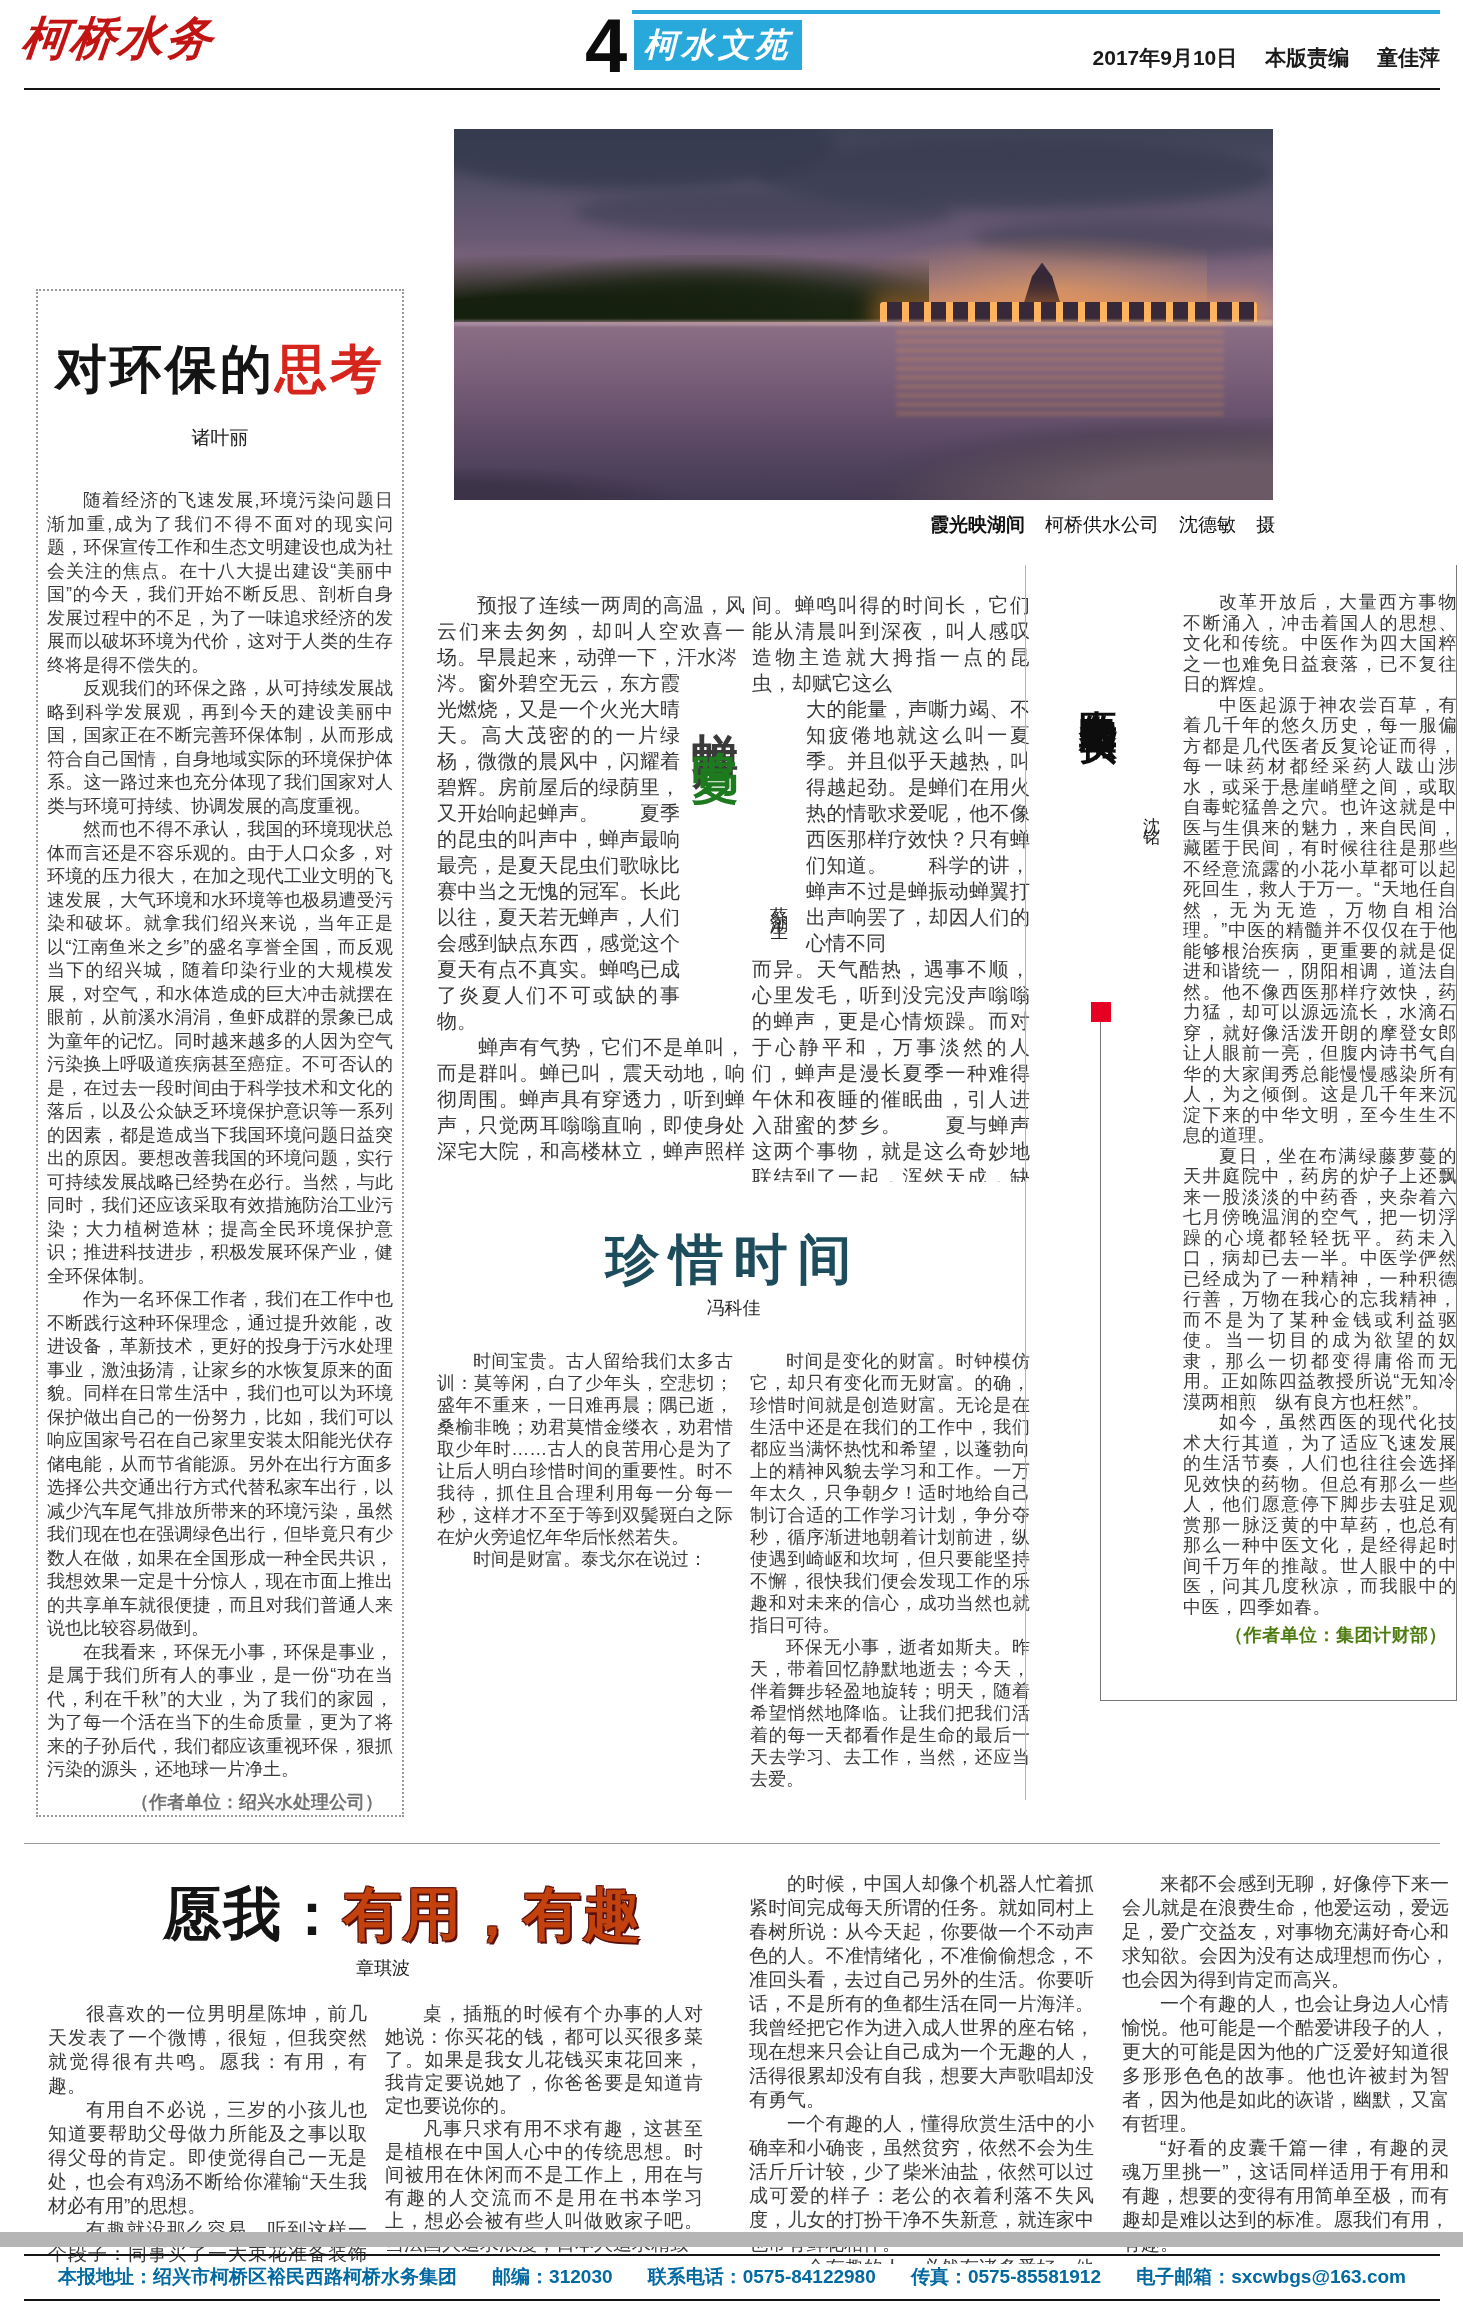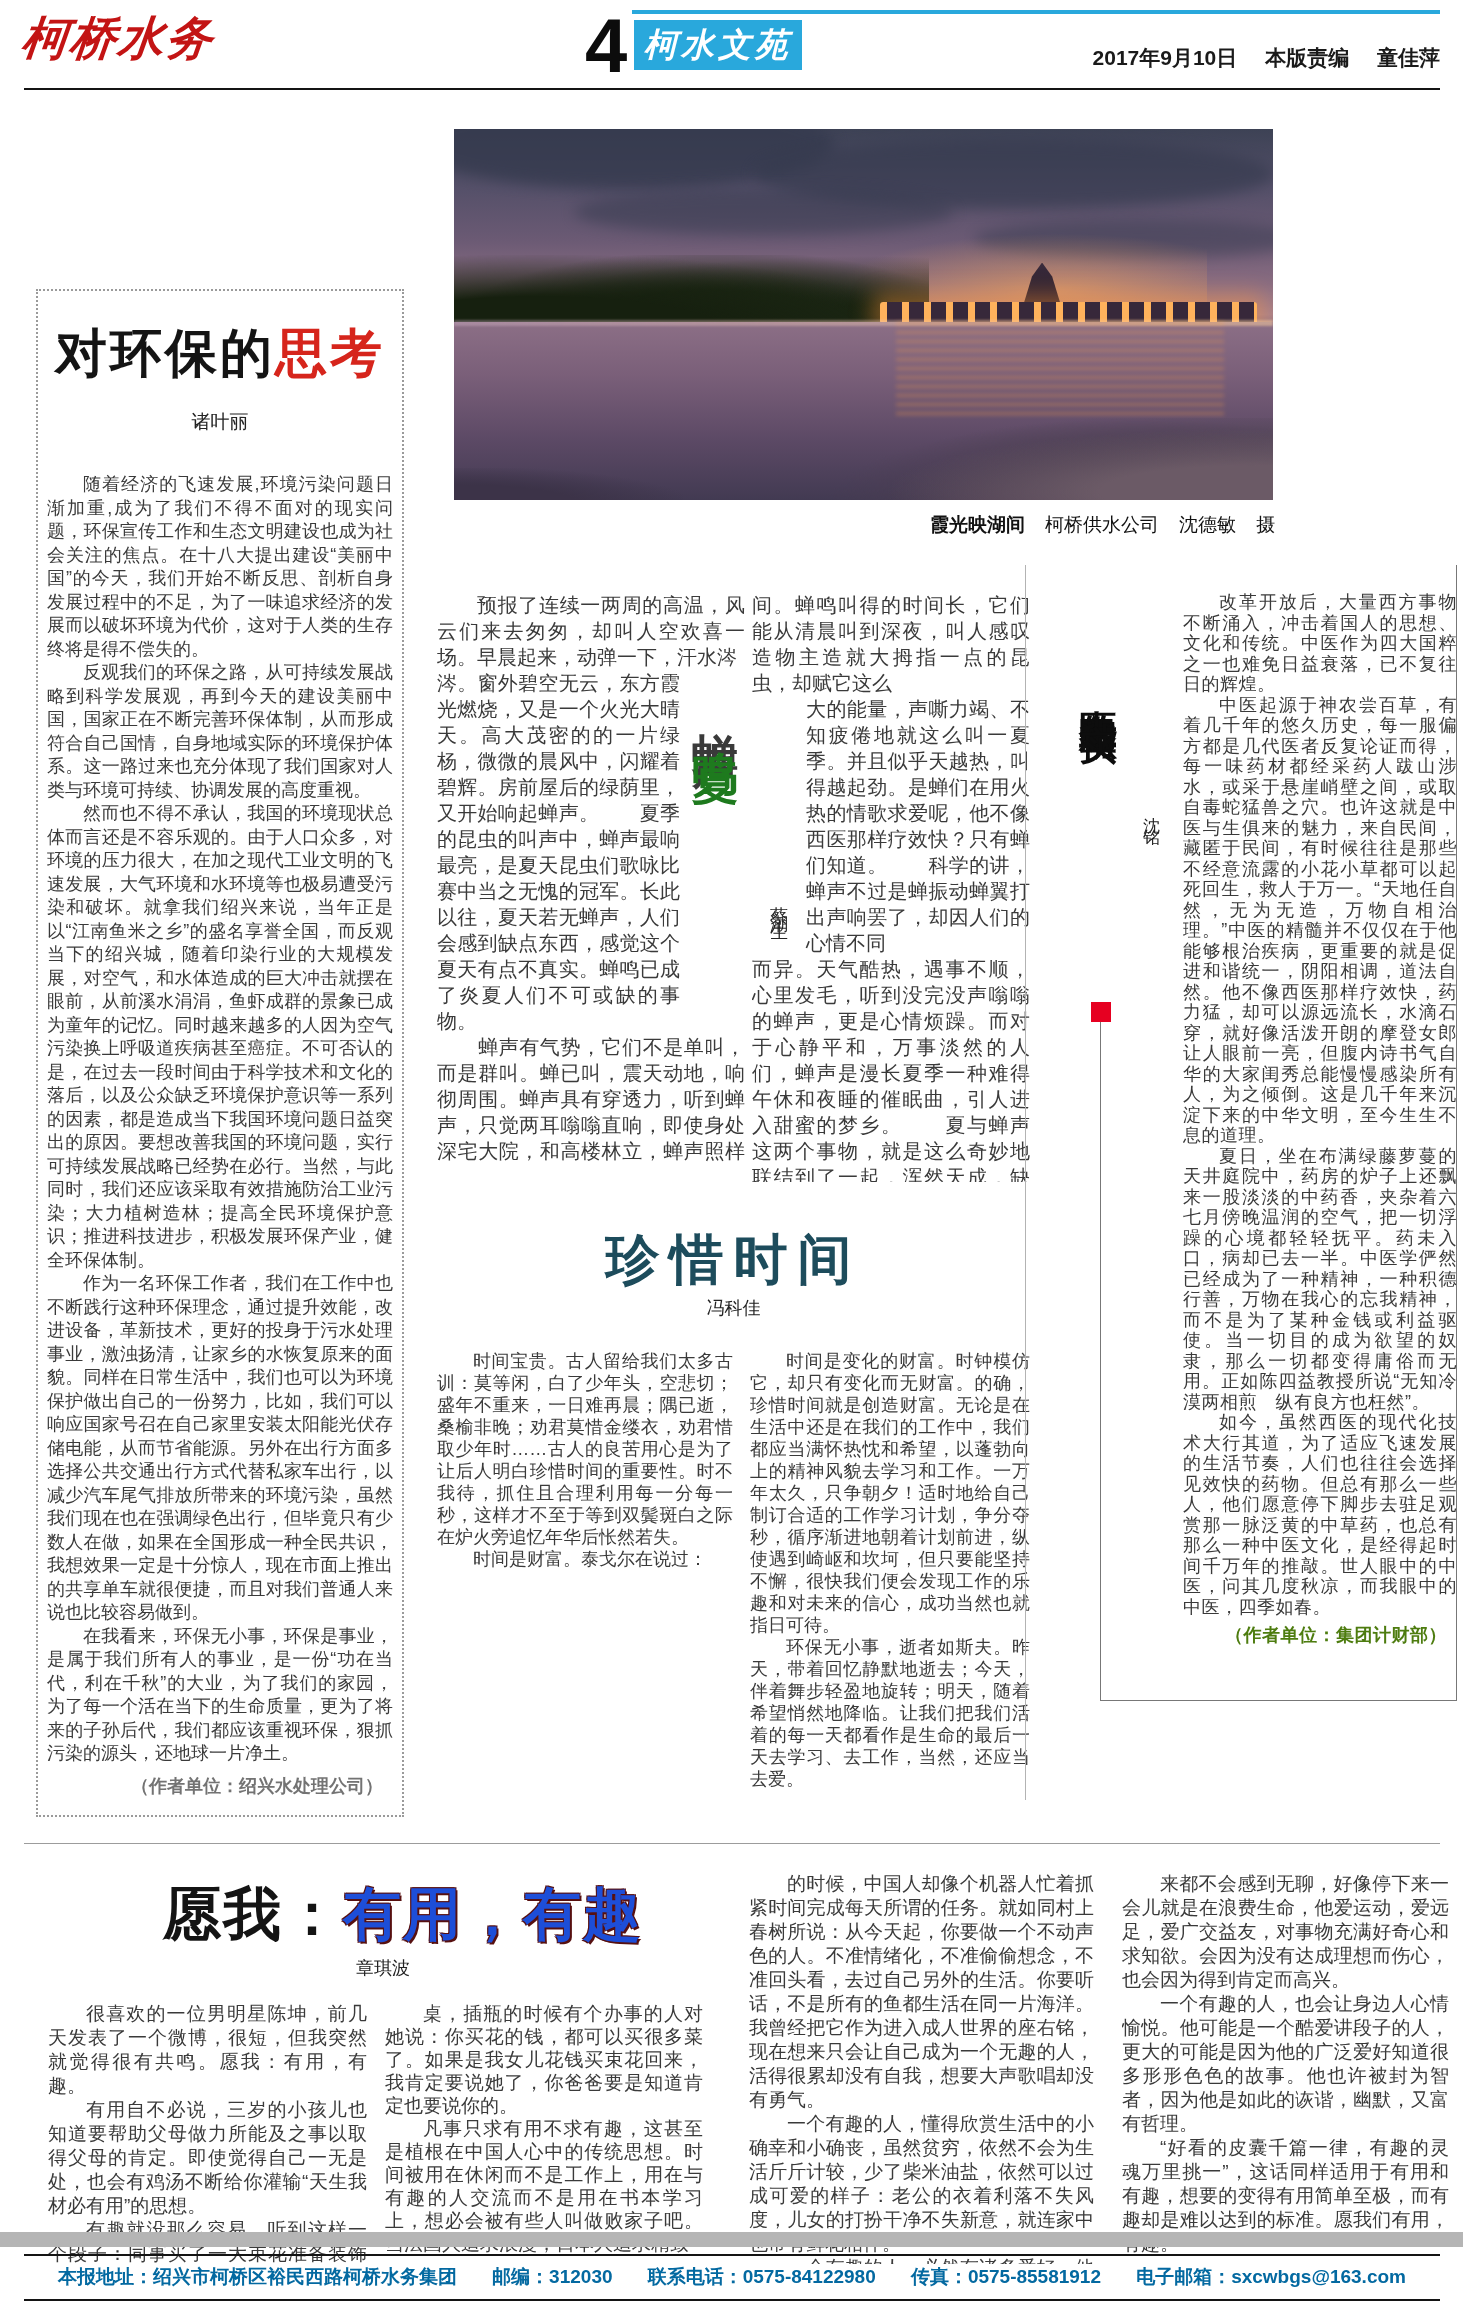--- a/index.html
+++ b/index.html
@@ -36,21 +36,21 @@
   .caption b { font-family:"Liberation Sans",sans-serif; font-weight:bold; margin-right:14px; }
   .caption .sp { display:inline-block; width:14px; }
 
   
   .para { text-indent:2em; text-align:justify; }
   .unit-line { text-align:right; font-family:"DejaVu Serif",serif; font-weight:bold; padding-right:10px; margin-top:8px; }
   .author-line { text-align:center; font-family:"DejaVu Serif",serif; }
 
   
   .env-box { position:absolute; left:36px; top:289px; width:368px; height:1528px; border:2px dotted #9a9a9a; overflow:hidden; }
-  .env-title { margin-top:28px; text-align:center; font-size:52px; font-weight:bold; letter-spacing:3px; color:#141414; }
+  .env-title { margin-top:44px; text-align:center; font-size:52px; font-weight:bold; letter-spacing:3px; color:#141414; }
   .env-title .red { color:#d6251c; }
   .env-author { margin-top:20px; font-size:19px; color:#222; }
   .env-body { width:346px; margin:38px auto 0; font-size:18px; line-height:23.5px; color:#3a3a3a; }
   .env-body .unit-line { font-size:18px; color:#737373; }
 
   
   .cic-col1 { position:absolute; left:437px; top:592px; width:308px; height:575px; font-size:20px; line-height:26px; color:#3a3a3a; overflow:hidden; }
   .cic-col2 { position:absolute; left:752px; top:592px; width:278px; height:590px; font-size:20px; line-height:26px; color:#3a3a3a; overflow:hidden; }
   .seg { text-align:justify; }
   .seg.first { text-indent:2em; }
@@ -79,21 +79,21 @@
   .tcm-square { position:absolute; left:1091px; top:1002px; width:20px; height:20px; background:#e60021; }
   .tcm-vrule { position:absolute; left:1100px; top:1022px; width:1px; height:678px; background:#777; }
   .tcm-brule { position:absolute; left:1100px; top:1700px; width:357px; height:1px; background:#777; }
   .tcm-rrule { position:absolute; left:1456px; top:565px; width:1px; height:1136px; background:#777; }
   .tcm-body { position:absolute; left:1183px; top:592px; width:274px; height:1100px; font-size:18px; line-height:20.5px; letter-spacing:.5px; color:#3a3a3a; overflow:hidden; }
   .tcm-body .unit-line { font-size:18px; color:#4d7c0f; }
 
   
   .bw-title { position:absolute; left:163px; top:1876px; width:520px; font-size:58px; font-weight:bold; letter-spacing:2px; white-space:nowrap; }
   .bw-title .black { color:#141414; }
-  .bw-title .red { color:#1d4ed8; text-shadow:2px 2px 0 #571010, -1px -1px 0 #571010, 1px -1px 0 #571010, -1px 1px 0 #571010;margin-top:28px; }
+  .bw-title .red { color:#c2410c; text-shadow:2px 2px 0 #571010, -1px -1px 0 #571010, 1px -1px 0 #571010, -1px 1px 0 #571010;margin-top:28px; }
   .bw-author { position:absolute; left:163px; top:1956px; width:440px; text-align:center; font-family:"DejaVu Serif",serif; font-size:18px; color:#222; }
   .b-col { position:absolute; font-size:19px; line-height:24px; color:#3a3a3a; overflow:hidden; }
   .b-col1 { left:48px;  top:2002px; width:319px; height:262px; }
   .b-col2 { left:385px; top:2002px; width:318px; height:262px; line-height:23px; }
   .b-col3 { left:749px; top:1872px; width:345px; height:392px; }
   .b-col4 { left:1122px;top:1872px; width:327px; height:392px; }
 
   
   .gray-band { position:absolute; left:0; top:2232px; width:1463px; height:15px; background:#b5b5b5; }
   .contact { position:absolute; left:24px; top:2254px; width:1416px; border-top:2px solid #141414; border-bottom:2px solid #141414; padding:8px 34px 9px 34px; display:flex; justify-content:space-between; font-size:19px; font-weight:bold; color:#0369a1; }

